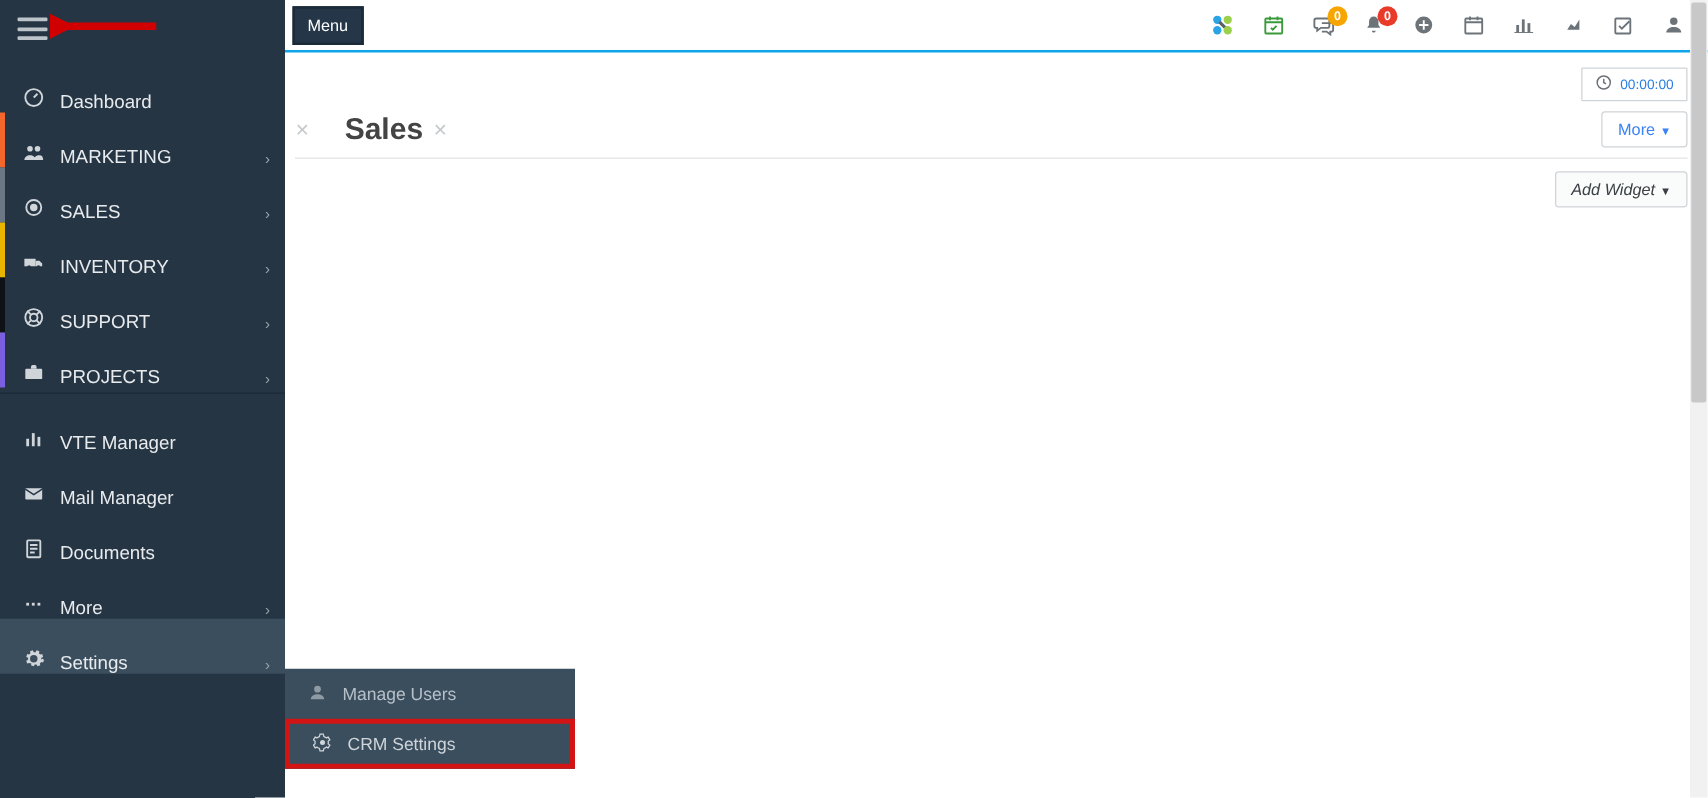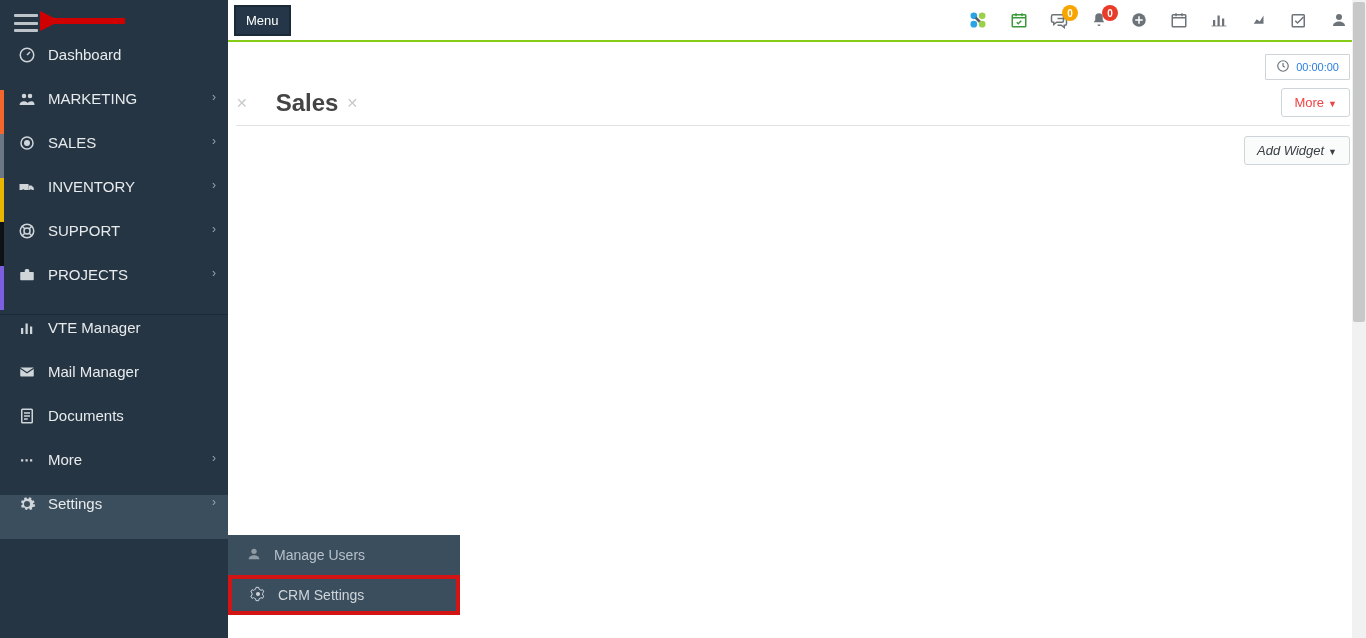--- a/index.html
+++ b/index.html
@@ -6,42 +6,42 @@
 body { font-family: Arial, Helvetica, sans-serif; font-size: 14px; background: #fff; width: 1366px; height: 638px; overflow: hidden; position: relative; }
 
 
 .sidebar { position: absolute; left: 0; top: 0; width: 228px; height: 638px; background: #253544; color: #d9dde0; z-index: 20; }
 .hamburger { padding: 14px 14px; cursor: pointer; }
 .hamburger-lines { width: 24px; height: 18px; display: flex; flex-direction: column; justify-content: space-between; }
 .hamburger-lines span { display: block; height: 3px; background: #bcc4ca; border-radius: 1px; }
 
 .arrow-annot { position: absolute; left: 40px; top: 8px; pointer-events: none; z-index: 30; }
 
-.side-row { display: flex; align-items: flex-start; height: 44px; padding: 0 12px; cursor: pointer; position: relative; border-left: 4px solid transparent; }
+.side-row { display: flex; align-items: flex-end; height: 44px; padding: 0 12px; cursor: pointer; position: relative; border-left: 4px solid transparent; }
 .side-row .icon { width: 22px; text-align: center; margin-right: 10px; color: #d0d5da; }
 .side-row .label { flex: 1; color: #e8ebed; font-size: 15px; }
 .side-row .chev { color: #9aa3ab; font-size: 12px; }
 .side-sep { border-top: 1px solid #1c2a36; margin: 4px 0; }
 
 .accent-orange { border-left-color: #f3662c; }
 .accent-gray { border-left-color: #6b7784; }
 .accent-yellow { border-left-color: #e8b600; }
 .accent-black { border-left-color: #0e1216; }
 .accent-purple { border-left-color: #7b5fe0; }
 
 .side-row.active-hover { background: #3b4e5e; }
 
 
 .submenu { position: absolute; left: 228px; top: 535px; width: 232px; background: #3b4e5e; z-index: 25; }
 .submenu .sub-item { display: flex; align-items: center; height: 40px; padding: 0 16px; cursor: pointer; color: #cfd5da; }
 .submenu .sub-item .sicon { width: 20px; margin-right: 10px; text-align: center; color: #cfd5da; }
 .submenu .sub-item.highlight { border: 4px solid #d21414; background: #3b4e5e; }
 
 
-.topbar { position: absolute; left: 228px; top: 0; right: 0; height: 42px; background: #fff; border-bottom: 2px solid #84cc16; display: flex; align-items: center; padding: 0 6px; z-index: 10; }
+.topbar { position: absolute; left: 228px; top: 0; right: 0; height: 42px; background: #fff; border-bottom: 2px solid #0ea5e9; display: flex; align-items: center; padding: 0 6px; z-index: 10; }
 .menu-btn { background: #243647; color: #fff; border: 2px solid #1a2a38; padding: 6px 10px; font-size: 13px; cursor: pointer; margin-right: 6px; }
 .search-wrap { flex: 0 0 300px; display: flex; align-items: center; height: 30px; border: 1px solid #e2e4e6; border-radius: 3px; padding: 0 8px; color: #a7abae; position: relative; }
 .search-wrap input { border: none; outline: none; flex: 1; font-size: 13px; color: #666; }
 .search-wrap .mag { margin-right: 6px; color: #b1b5b8; }
 .search-wrap .drop { color: #b1b5b8; cursor: pointer; }
 .top-spacer { flex: 1; }
 .top-icons { display: flex; align-items: center; gap: 22px; padding-right: 12px; }
 .ticon { position: relative; color: #6d7479; cursor: pointer; font-size: 18px; display: flex; align-items: center; }
 .badge { position: absolute; top: -6px; right: -10px; min-width: 16px; height: 16px; border-radius: 8px; font-size: 10px; display: flex; align-items: center; justify-content: center; color: #fff; font-weight: bold; padding: 0 3px; }
 .badge-orange { background: #f7a500; }
@@ -51,21 +51,21 @@
 
 .content { position: absolute; left: 228px; top: 42px; right: 0; bottom: 0; background: #fff; padding: 8px 16px 0 8px; }
 .timer-row { display: flex; justify-content: flex-end; padding: 4px 0 8px 0; }
 .timer-box { border: 1px solid #cfd4d8; border-radius: 1px; padding: 4px 10px; display: flex; align-items: center; gap: 6px; color: #2a7de0; font-size: 11px; cursor: pointer; margin-left: 26px; }
 .timer-box .clock { color: #6b7278; }
 
 .tabs-row { display: flex; align-items: center; border-bottom: 1px solid #e1e4e6; padding-bottom: 8px; position: relative; }
 .close-x { color: #c6cacd; font-size: 14px; cursor: pointer; margin-right: 28px; }
 .tab-title { font-size: 24px; color: #444; font-weight: 600; margin-right: 8px; }
 .tab-close { color: #c6cacd; font-size: 14px; cursor: pointer; }
-.more-btn { margin-left: auto; border: 1px solid #cfd4d8; background: #fff; border-radius: 3px; padding: 6px 12px; font-size: 13px; color: #ef4444; cursor: pointer; }
+.more-btn { margin-left: auto; border: 1px solid #cfd4d8; background: #fff; border-radius: 3px; padding: 6px 12px; font-size: 13px; color: #3b82f6; cursor: pointer; }
 .addw-row { display: flex; justify-content: flex-end; padding-top: 10px; }
 .addw-btn { background: #fafbfb; border: 1px solid #cfd4d8; border-radius: 3px; padding: 6px 12px; font-size: 13px; color: #3b4045; cursor: pointer; font-style: italic; }
 .caret { font-size: 9px; margin-left: 4px; }
 
 
 .vscroll { position: absolute; right: 0; top: 0; width: 14px; height: 638px; background: #f1f1f1; z-index: 30; }
 .vscroll .thumb { position: absolute; left: 1px; top: 2px; width: 12px; height: 320px; background: #c8c8c8; border-radius: 2px; }
 </style>
 </head>
 <body>

